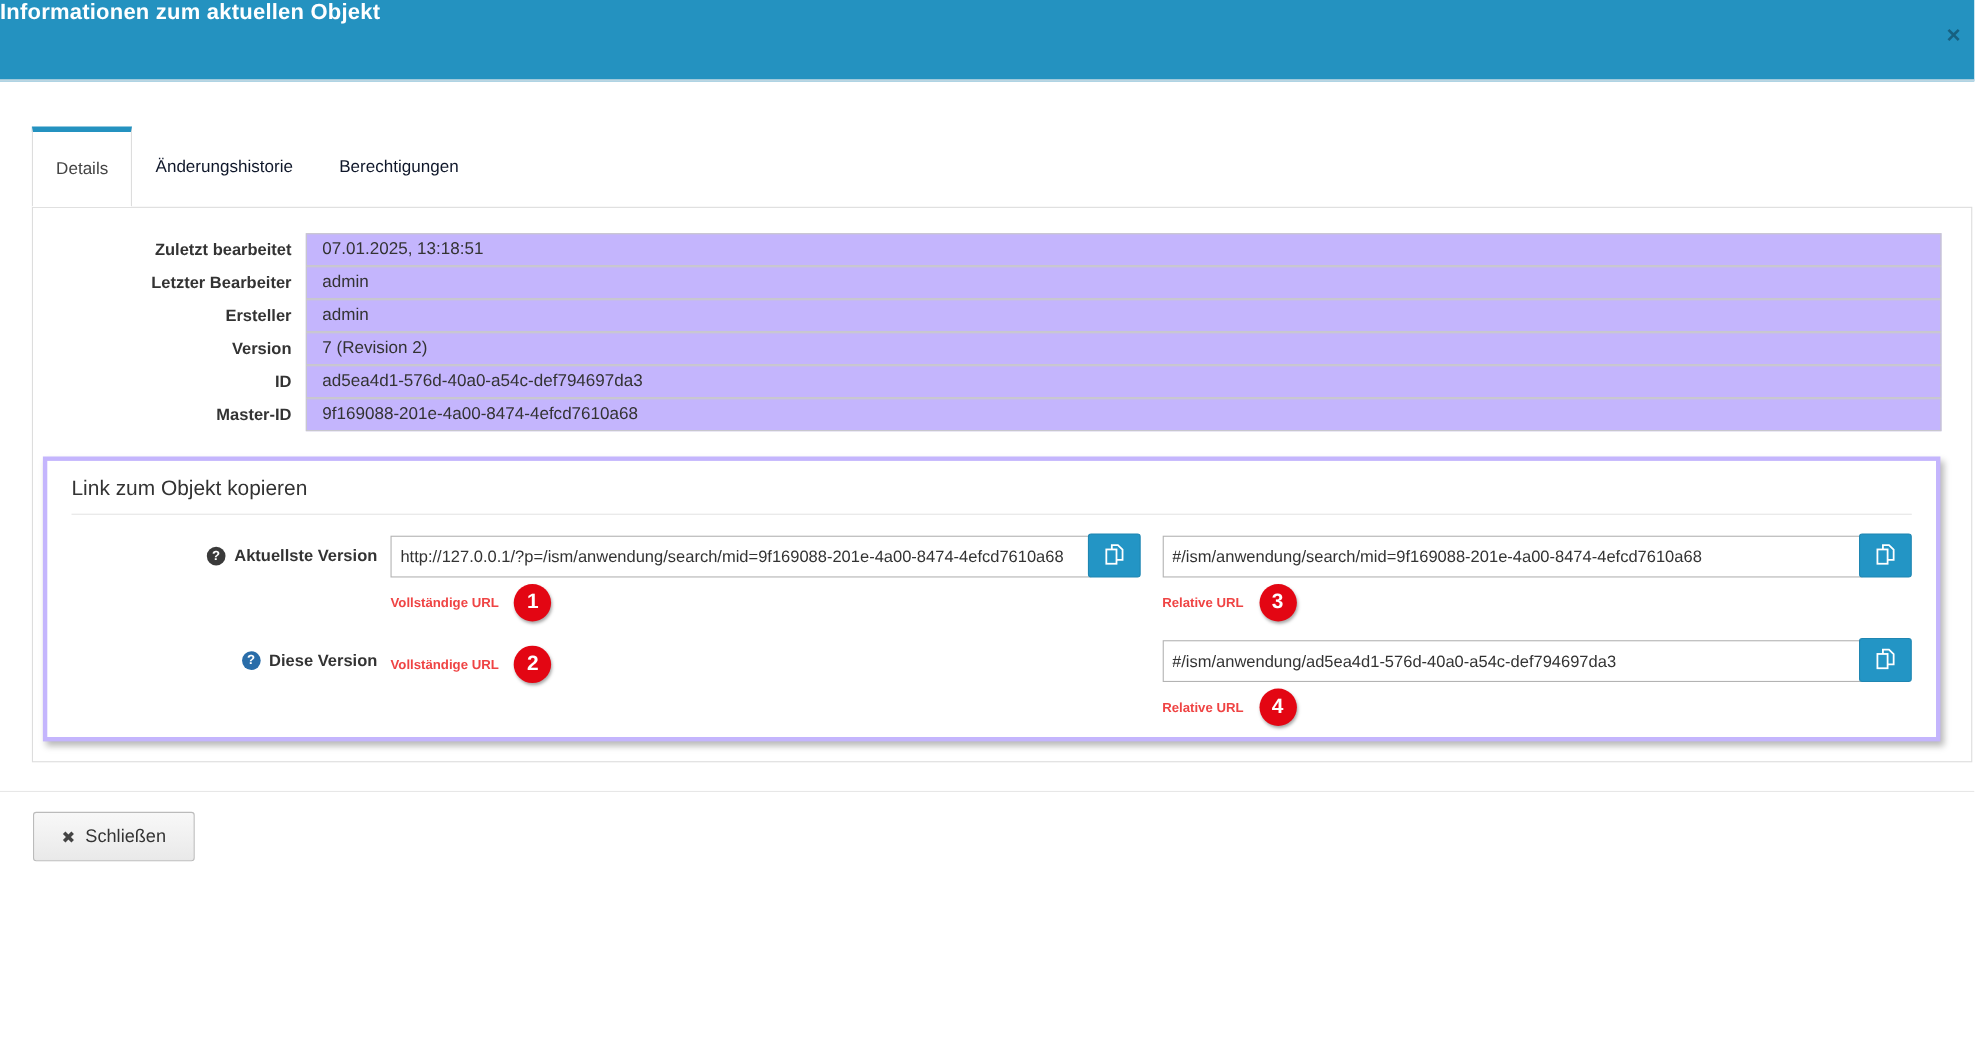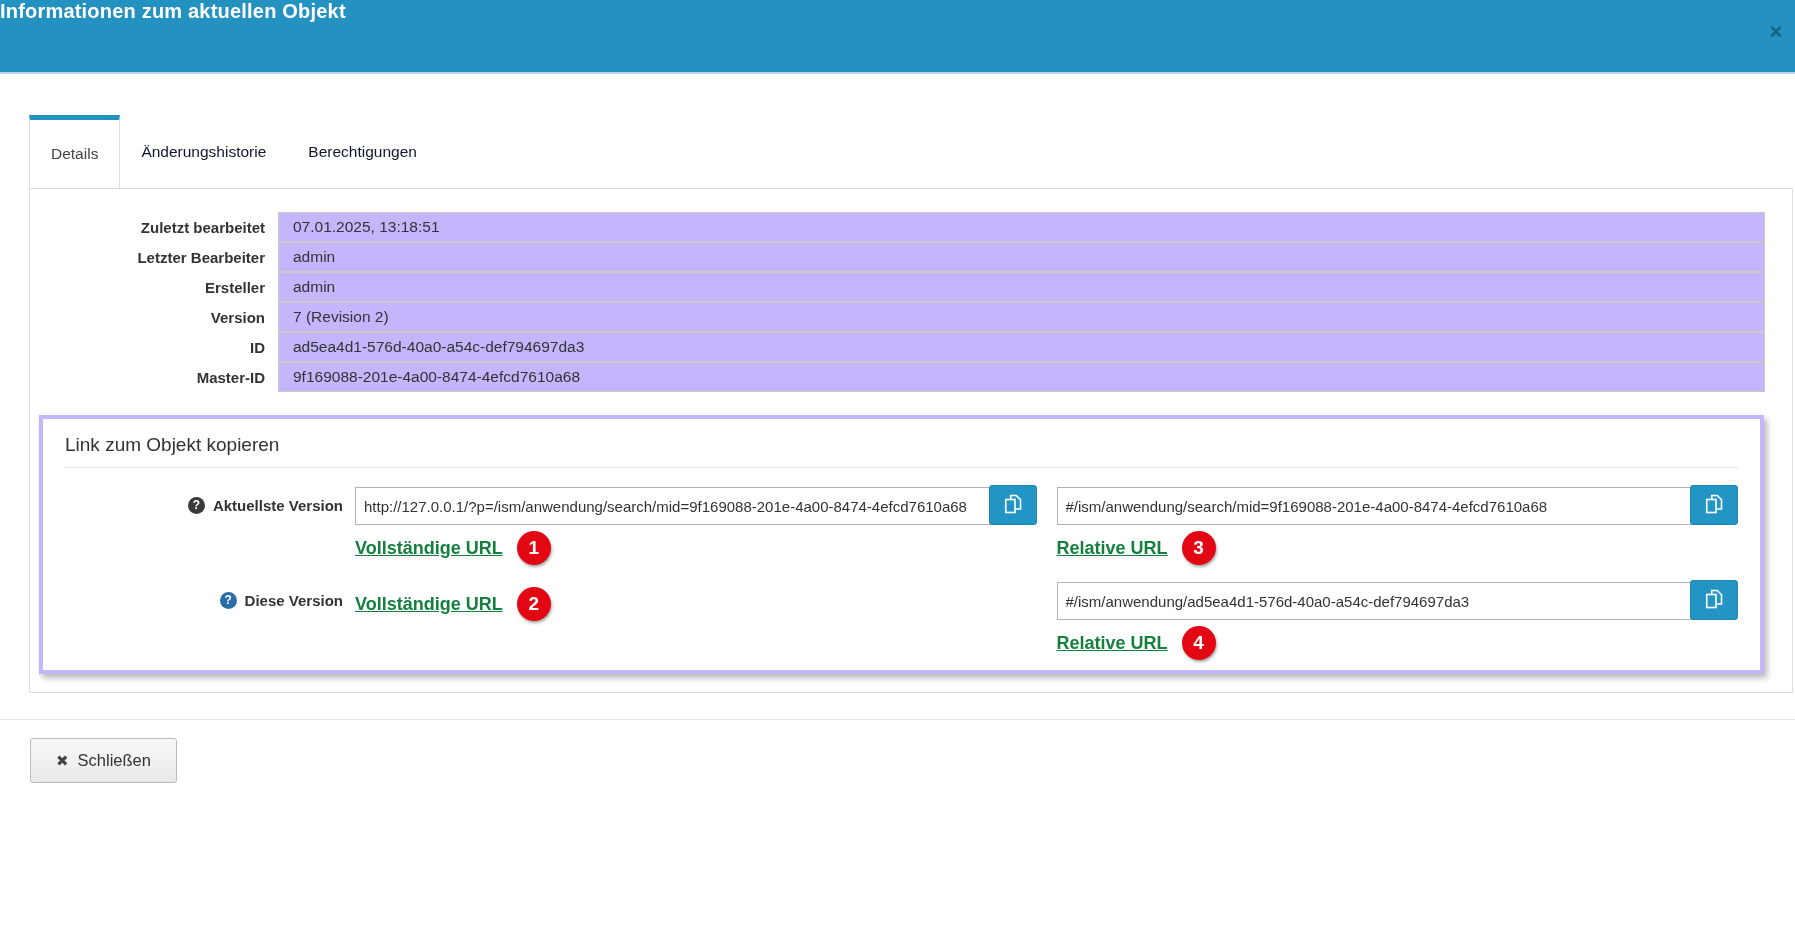--- a/index.html
+++ b/index.html
@@ -70,21 +70,21 @@
     flex:1; min-width:0; height:38px; border:1px solid #b3b3b3; background:#fff;
     font-family:"Liberation Sans", sans-serif; font-size:15px; color:#333;
     padding:0 8px; outline:none;
   }
   .copy-btn {
     width:48px; height:40px; margin:-1px 0 0 -3px; flex:none;
     background:#2395c5; border:1px solid #1f86b2; border-radius:3px;
     display:flex; align-items:center; justify-content:center; cursor:pointer; z-index:1;
   }
   .caption-row { display:flex; align-items:center; gap:14px; margin-top:6px; height:34px; }
-  .caption { font-weight:bold; font-size:18px; color:#15803d;text-decoration:underline; }
+  .caption { font-weight:bold; font-size:12px; color:#ef4444; }
   .num-badge {
     width:34px; height:34px; border-radius:50%; background:#e30613; color:#fff;
     font-size:19px; font-weight:bold; display:flex; align-items:center; justify-content:center;
     box-shadow:1px 2px 3px rgba(0,0,0,.35); flex:none;
   }
   
   .footer-divider { border:none; border-top:1px solid #e7e7e7; margin:26px 0 0 0; }
   .close-btn {
     margin:18px 0 0 30px; padding:0 25px; height:45px;
     background:linear-gradient(#f8f8f8,#e9e9e9); border:1px solid #bbb; border-radius:3px;

